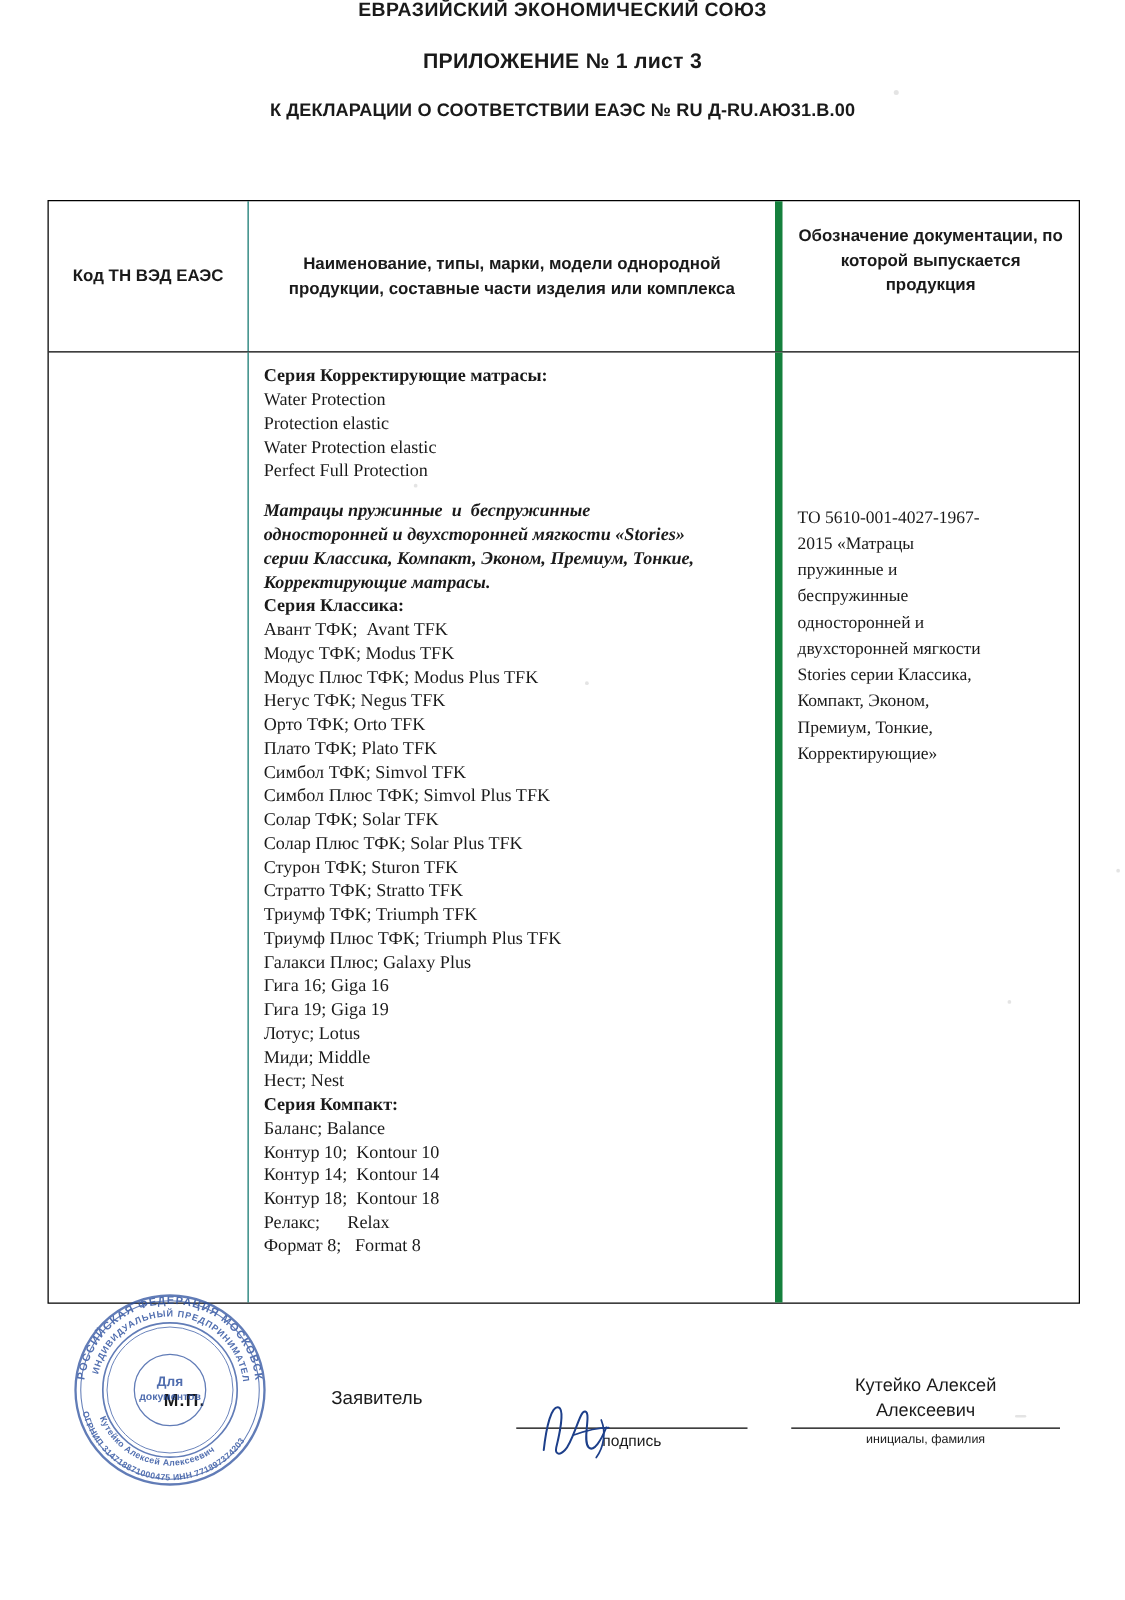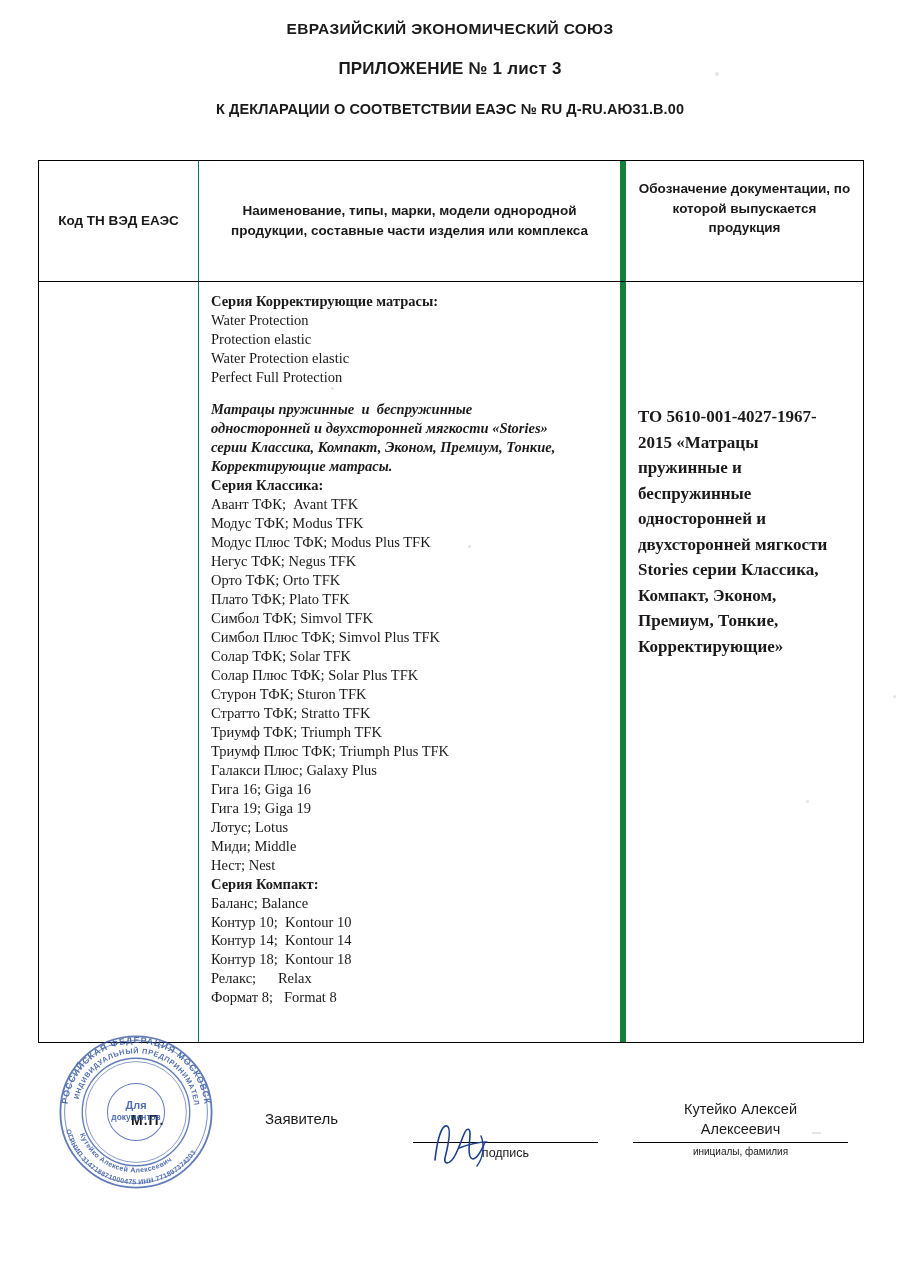--- a/index.html
+++ b/index.html
@@ -24,21 +24,20 @@
 
   
   .header {
     text-align: center;
     font-family: "Liberation Sans", sans-serif;
     font-weight: bold;
   }
   .header .line1 {
     font-size: 15.5px;
     letter-spacing: 0.3px;
-    padding-top: 20px;
   }
   .header .line2 {
     font-size: 17px;
     letter-spacing: 0.2px;
     padding-top: 21px;
   }
   .header .line3 {
     font-size: 14.5px;
     letter-spacing: 0.1px;
     padding-top: 22px;
@@ -104,25 +103,24 @@
   .prod-list {
     font-size: 14.5px;
     line-height: 1.31;
   }
   .prod-list .item { white-space: pre; }
   .prod-list .b { font-weight: bold; }
   .prod-list .bi { font-weight: bold; font-style: italic; }
   .prod-list .spacer { height: 13px; }
 
   .doc-cell {
-    font-size: 17px;
+    font-size: 14px;
     line-height: 1.5;
     padding-top: 122px !important;
     text-align: justify;
-    font-weight: bold;
   }
   .doc-cell .dline { display: block; }
 
   
   .footer {
     position: absolute;
     left: 0;
     right: 0;
     top: 1092px;
     height: 120px;

